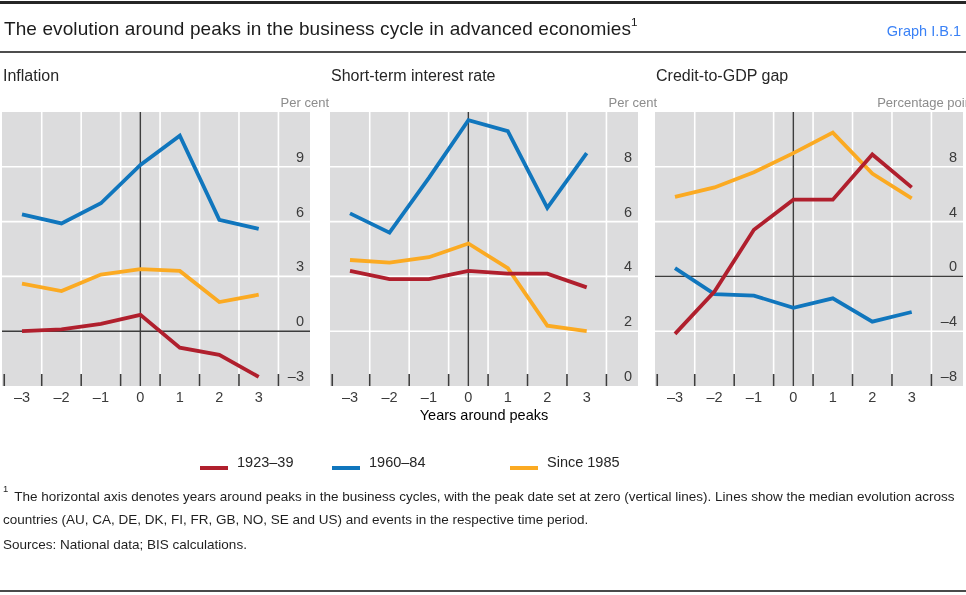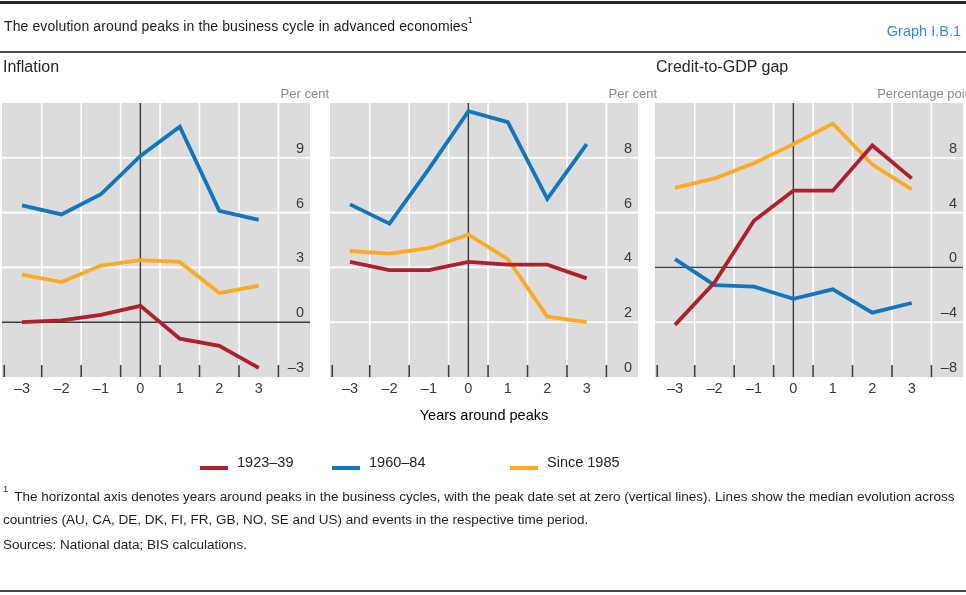--- a/index.html
+++ b/index.html
@@ -1,23 +1,23 @@
 <!DOCTYPE html>
 <html><head>
 <meta charset="utf-8">
 <style>
   html,body{margin:0;padding:0;background:#fff;}
   .page{position:relative;width:966px;height:595px;background:#ffffff;
         font-family:"Liberation Sans", sans-serif;color:#1f1f1f;overflow:hidden;}
   .top-rule{position:absolute;left:0;top:1px;width:966px;height:3px;background:#262626;}
-  .page-title{position:absolute;left:4px;top:17px;font-size:14px;color:#1c1c1c;letter-spacing:.1px;}
+  .page-title{position:absolute;left:4px;top:17px;font-size:19px;color:#1c1c1c;letter-spacing:.1px;}
   .page-title sup{font-size:62%;position:relative;top:-2px;}
   .graph-label{position:absolute;right:5px;top:23px;font-size:14.5px;color:#3b82f6;}
   .title-rule{position:absolute;left:0;top:51px;width:966px;height:1.5px;background:#4d4d4d;}
-  .panel{position:absolute;top:53px;width:328px;height:360px;}
+  .panel{position:absolute;top:62px;width:328px;height:360px;}
   .panel-title{position:absolute;left:1px;top:5px;font-size:16px;color:#262626;}
   .unit-label{position:absolute;right:1px;top:33px;font-size:13px;color:#8c8c8c;}
   .plot{position:absolute;left:0;top:50px;}
   svg text{font-family:"Liberation Sans", sans-serif;fill:#3b3b3b;}
   svg .ylab{font-size:14.5px;}
   svg .xlab{font-size:14.5px;}
   .xaxis-title{position:absolute;left:330px;top:407px;width:308px;text-align:center;
                font-size:14.5px;color:#000000;}
   .legend{position:absolute;left:0;top:454px;width:966px;height:16px;}
   .legend-item{position:absolute;display:flex;align-items:flex-end;height:16px;}
@@ -78,20 +78,21 @@
         <text x="59.45" y="290" text-anchor="middle" class="xlab">–2</text>
         <text x="98.9" y="290" text-anchor="middle" class="xlab">–1</text>
         <text x="138.35000000000002" y="290" text-anchor="middle" class="xlab">0</text>
         <text x="177.8" y="290" text-anchor="middle" class="xlab">1</text>
         <text x="217.25" y="290" text-anchor="middle" class="xlab">2</text>
         <text x="256.70000000000005" y="290" text-anchor="middle" class="xlab">3</text>
       </svg>
   </div>
 
   <div class="panel" style="left:330px">
+    <div class="panel-title">Short-term interest rate</div>
     <div class="unit-label">Per cent</div>
     <svg class="plot" width="308" height="308" viewBox="0 0 308 308">
         <rect x="0" y="0" width="308" height="274" fill="#dcdcdd"></rect>
         <line x1="39.725" y1="0" x2="39.725" y2="274" stroke="#ffffff" stroke-width="1.6"></line>
         <line x1="79.17500000000001" y1="0" x2="79.17500000000001" y2="274" stroke="#ffffff" stroke-width="1.6"></line>
         <line x1="118.625" y1="0" x2="118.625" y2="274" stroke="#ffffff" stroke-width="1.6"></line>
         <line x1="158.07500000000002" y1="0" x2="158.07500000000002" y2="274" stroke="#ffffff" stroke-width="1.6"></line>
         <line x1="197.525" y1="0" x2="197.525" y2="274" stroke="#ffffff" stroke-width="1.6"></line>
         <line x1="236.97500000000002" y1="0" x2="236.97500000000002" y2="274" stroke="#ffffff" stroke-width="1.6"></line>
         <line x1="276.425" y1="0" x2="276.425" y2="274" stroke="#ffffff" stroke-width="1.6"></line>

